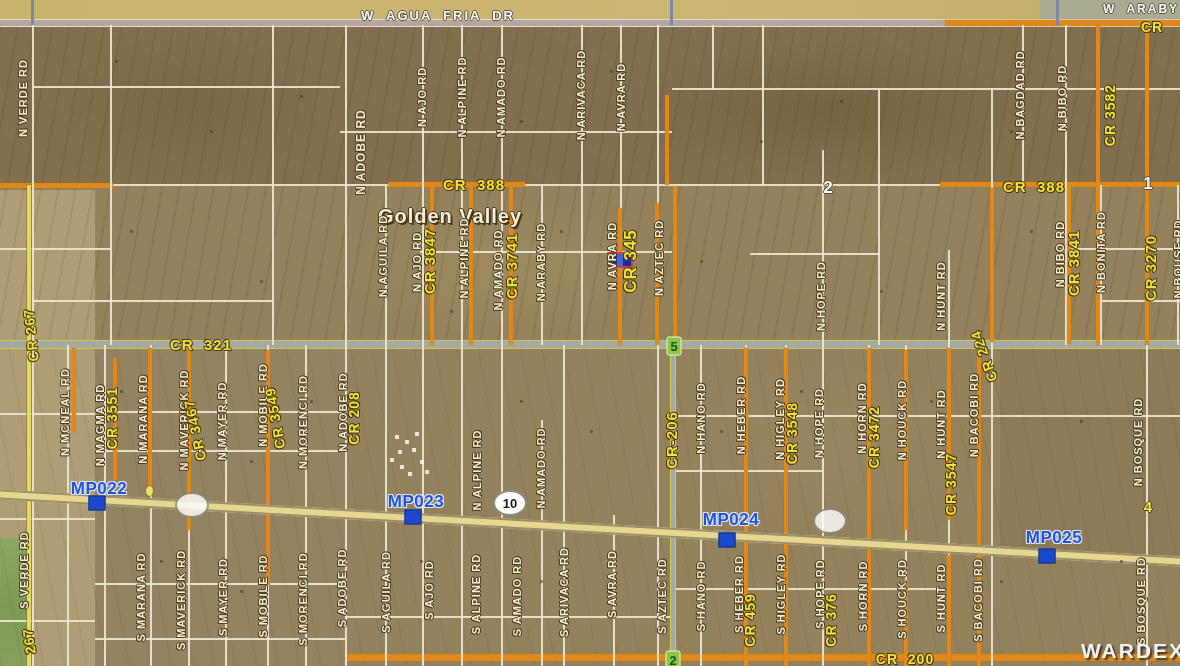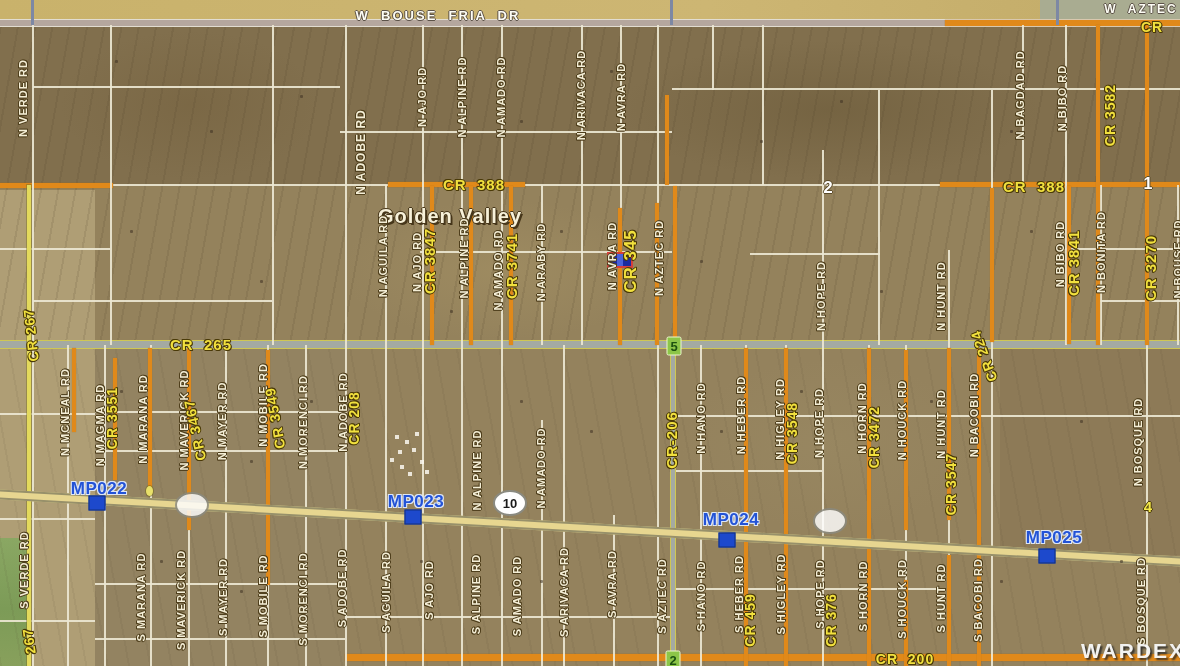--- a/index.html
+++ b/index.html
@@ -224,22 +224,22 @@
       <div class="mpsq" style="left: 413px; top: 517px;"></div>
       <div class="mpsq" style="left: 727px; top: 540px;"></div>
       <div class="mpsq" style="left: 1047px; top: 556px;"></div>
       <div class="shield" style="left: 510px; top: 503px;">10</div>
       <div class="shield blank" style="left: 192px; top: 505px;"></div>
       <div class="shield blank" style="left: 830px; top: 521px;"></div>
       <div class="badge" style="left: 674px; top: 346px;">5</div>
       <div class="badge" style="left: 673px; top: 660px;">2</div>
     </div>
   <div id="labels">
-      <span class="lbl white" style="left: 438px; top: 15px; font-size: 13px;">W  BOUSE  FRIA  DR</span>
-      <span class="lbl white" style="left: 1141px; top: 9px; font-size: 12px;">W  AZTEC</span>
+      <span class="lbl white" style="left: 438px; top: 15px; font-size: 13px;">W  AGUA  FRIA  DR</span>
+      <span class="lbl white" style="left: 1141px; top: 9px; font-size: 12px;">W  ARABY</span>
       <span class="lbl cry" style="left: 1152px; top: 27px; font-size: 14px;">CR</span>
       <span class="lbl road v" style="left: 23px; top: 98px; font-size: 11px;">N VERDE RD</span>
       <span class="lbl road v" style="left: 361px; top: 152px; font-size: 12px;">N ADOBE RD</span>
       <span class="lbl road v" style="left: 422px; top: 97px; font-size: 11px;">N AJO RD</span>
       <span class="lbl road v" style="left: 462px; top: 97px; font-size: 11px;">N ALPINE RD</span>
       <span class="lbl road v" style="left: 501px; top: 97px; font-size: 11px;">N AMADO RD</span>
       <span class="lbl road v" style="left: 581px; top: 95px; font-size: 11px;">N ARIVACA RD</span>
       <span class="lbl road v" style="left: 621px; top: 97px; font-size: 11px;">N AVRA RD</span>
       <span class="lbl road v" style="left: 1020px; top: 95px; font-size: 11px;">N BAGDAD RD</span>
       <span class="lbl road v" style="left: 1062px; top: 98px; font-size: 11px;">N BIBO RD</span>
@@ -259,21 +259,21 @@
       <span class="lbl road v" style="left: 612px; top: 256px; font-size: 11px;">N AVRA RD</span>
       <span class="lbl cry v" style="left: 630px; top: 261px; font-size: 17px;">CR 345</span>
       <span class="lbl road v" style="left: 659px; top: 258px; font-size: 11px;">N AZTEC RD</span>
       <span class="lbl road v" style="left: 1060px; top: 254px; font-size: 11px;">N BIBO RD</span>
       <span class="lbl cry v" style="left: 1073px; top: 263px; font-size: 15px;">CR 3841</span>
       <span class="lbl road v" style="left: 1101px; top: 252px; font-size: 11px;">N BONITA RD</span>
       <span class="lbl cry v" style="left: 1150px; top: 268px; font-size: 15px;">CR 3270</span>
       <span class="lbl road v" style="left: 1178px; top: 259px; font-size: 11px;">N BOUSE RD</span>
       <span class="lbl road v" style="left: 821px; top: 296px; font-size: 11px;">N HOPE RD</span>
       <span class="lbl road v" style="left: 941px; top: 296px; font-size: 11px;">N HUNT RD</span>
-      <span class="lbl cry" style="left: 201px; top: 344px; font-size: 15px;">CR  265</span>
+      <span class="lbl cry" style="left: 201px; top: 344px; font-size: 15px;">CR  321</span>
       <span class="lbl cry v" style="left: 31px; top: 335px; font-size: 14px; transform: translate(-50%, -50%) rotate(174deg);">CR 267</span>
       <span class="lbl road v" style="left: 65px; top: 412px; font-size: 11px;">N MCNEAL RD</span>
       <span class="lbl road v" style="left: 100px; top: 425px; font-size: 11px;">N MAGMA RD</span>
       <span class="lbl cry v" style="left: 112px; top: 418px; font-size: 14px;">CR 3551</span>
       <span class="lbl road v" style="left: 143px; top: 419px; font-size: 11px;">N MARANA RD</span>
       <span class="lbl road v" style="left: 184px; top: 420px; font-size: 11px;">N MAVERICK RD</span>
       <span class="lbl cry v" style="left: 195px; top: 430px; font-size: 14px; transform: translate(-50%, -50%) rotate(168deg);">CR 3467</span>
       <span class="lbl road v" style="left: 222px; top: 421px; font-size: 11px;">N MAYER RD</span>
       <span class="lbl road v" style="left: 263px; top: 405px; font-size: 11px;">N MOBILE RD</span>
       <span class="lbl cry v" style="left: 275px; top: 418px; font-size: 14px; transform: translate(-50%, -50%) rotate(170deg);">CR 3549</span>

